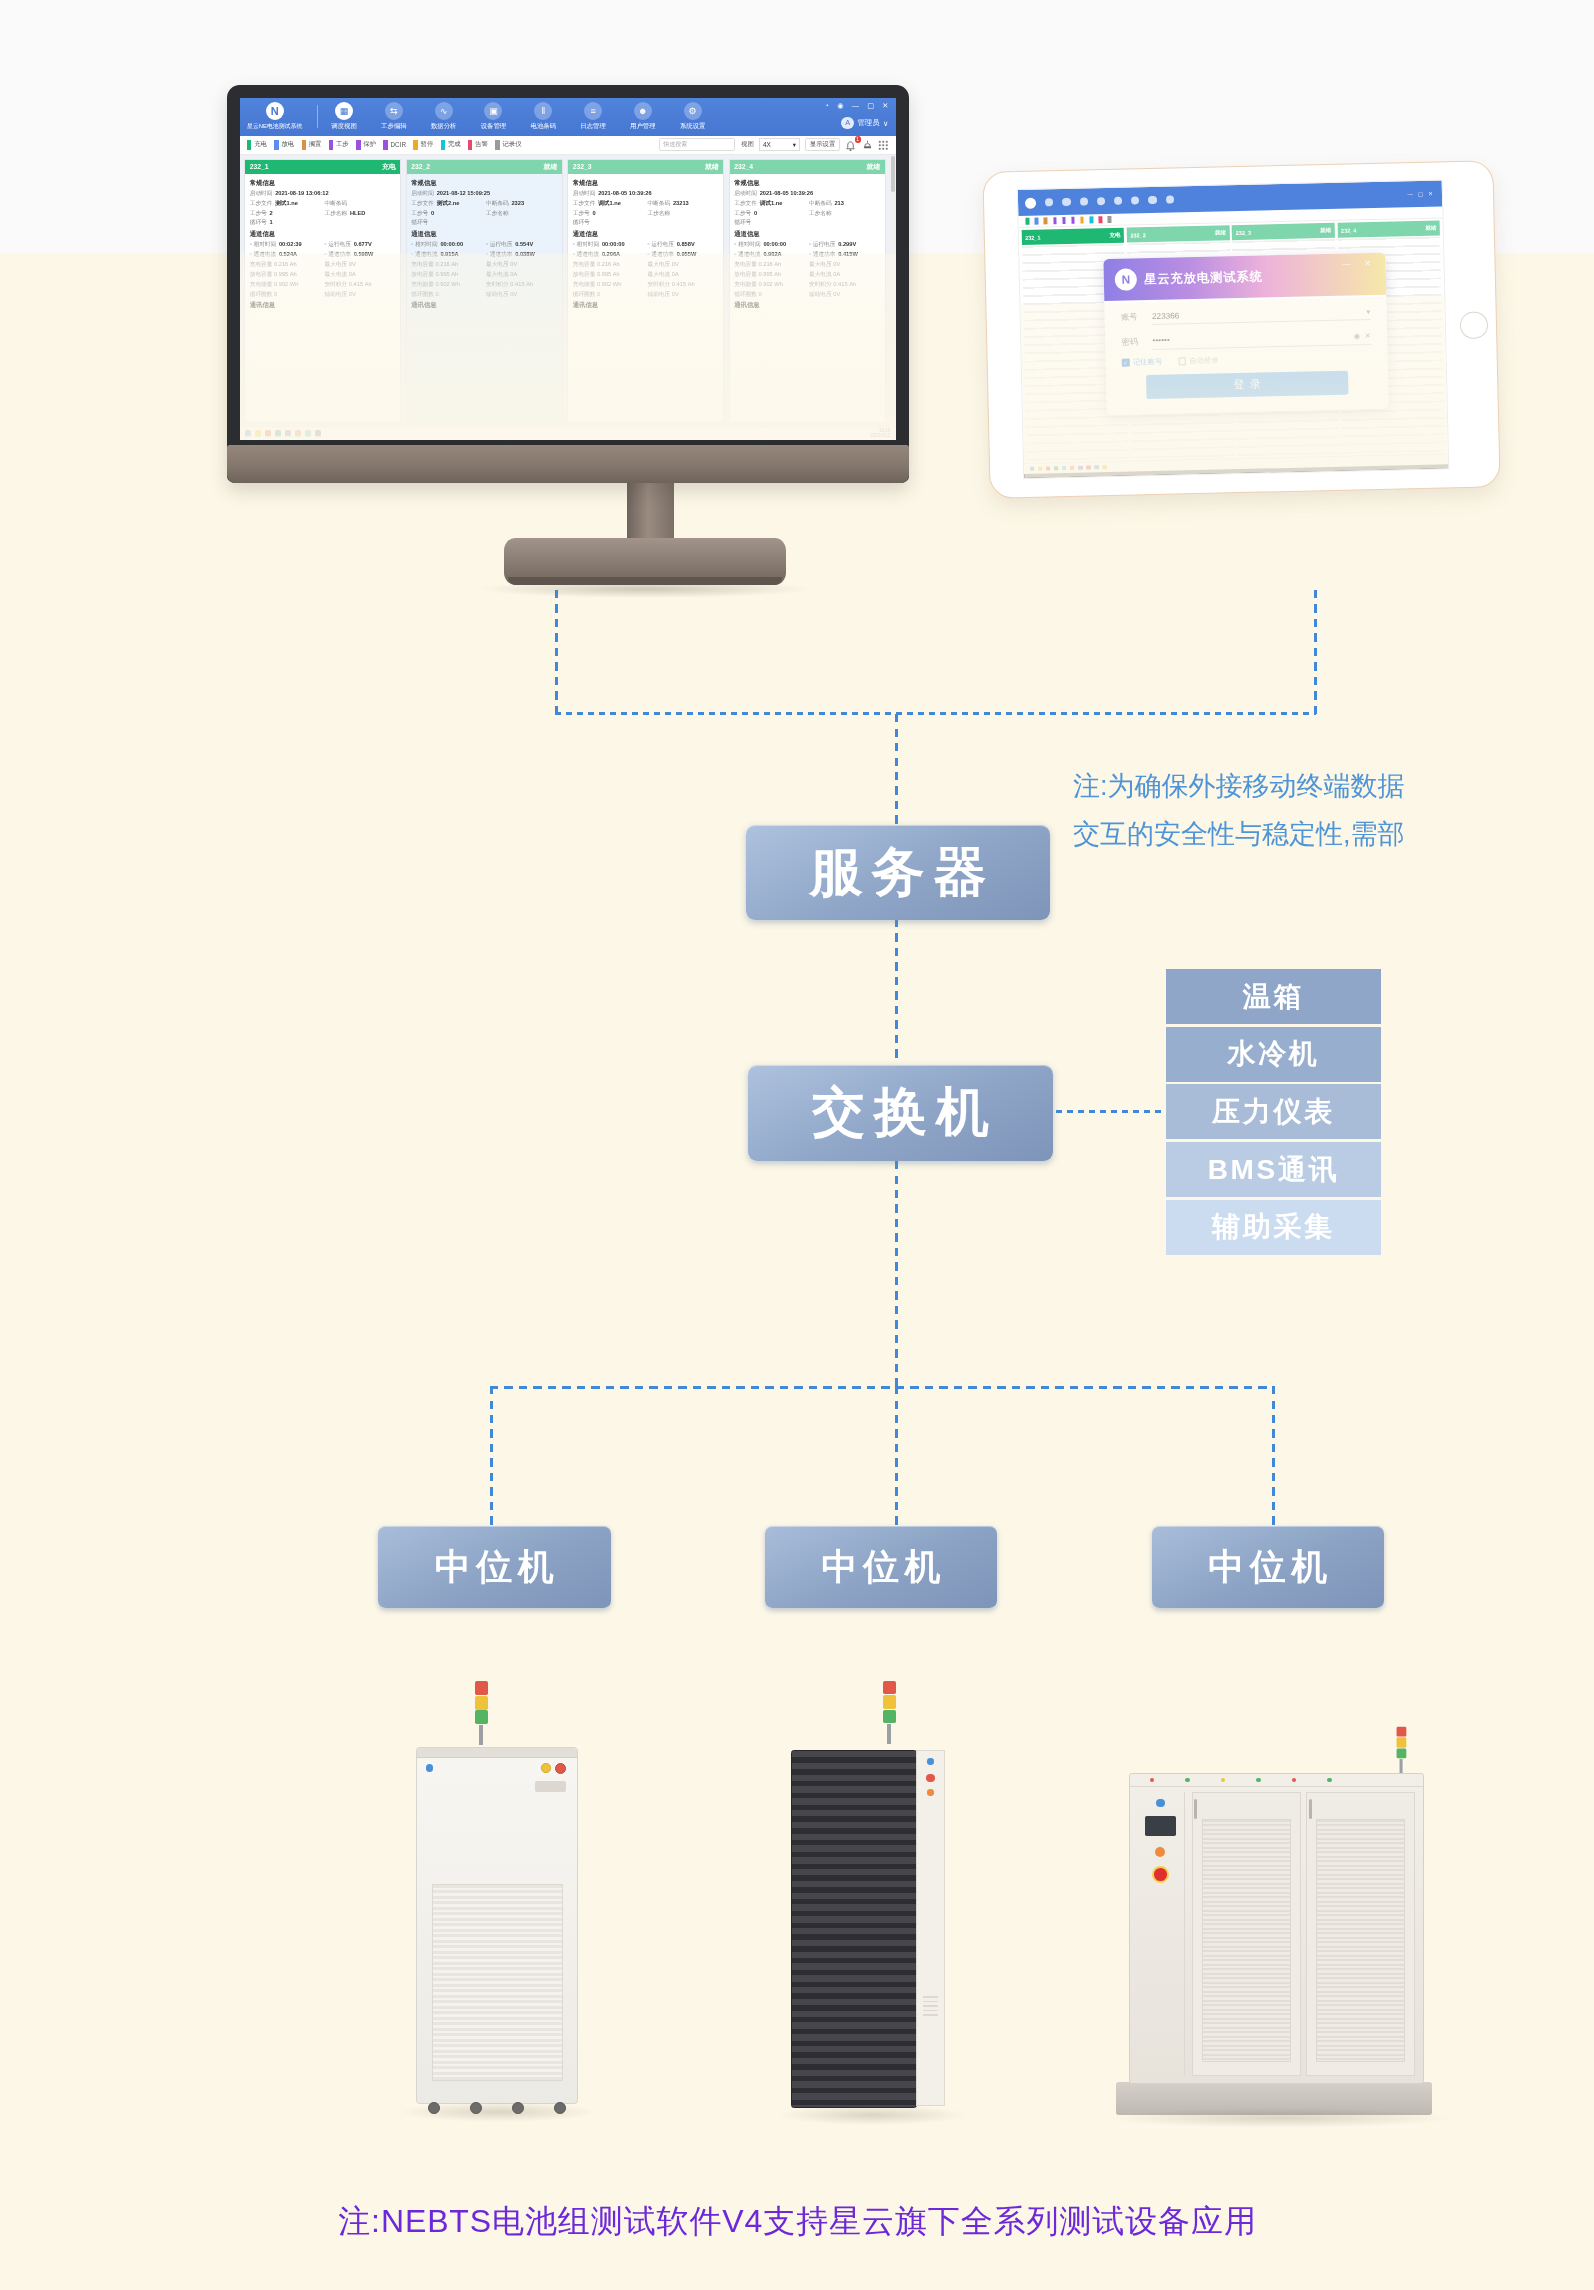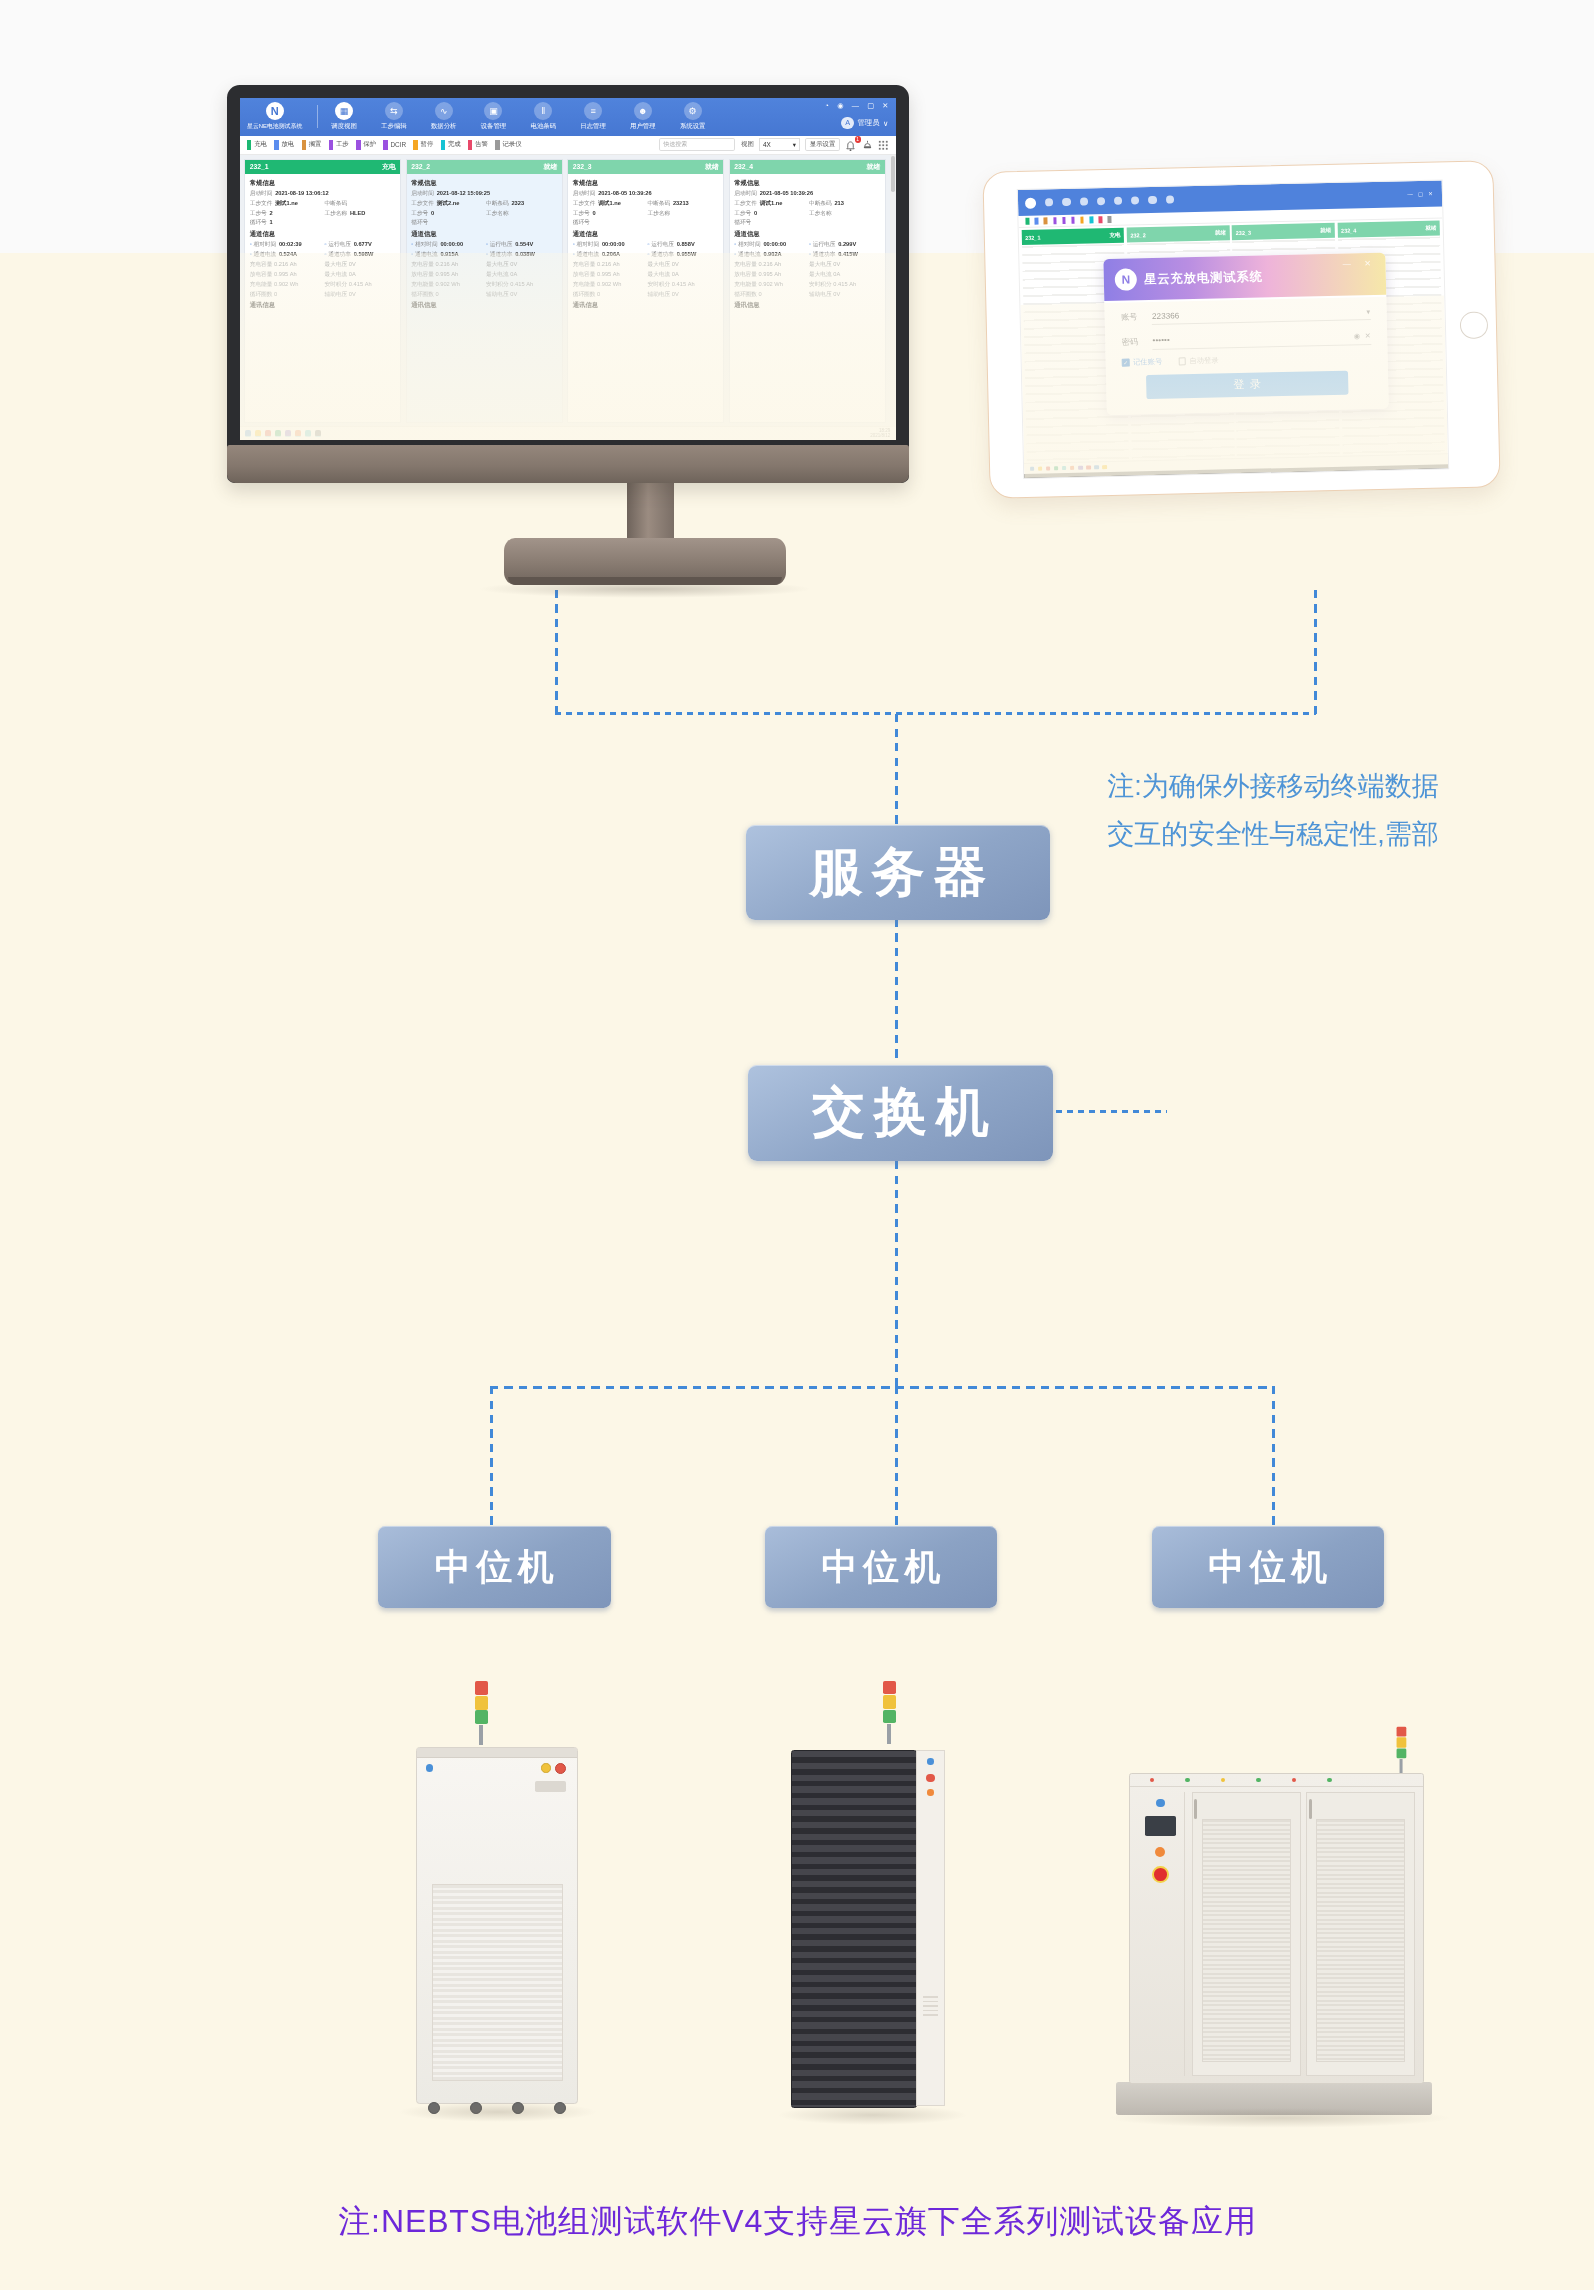--- a/index.html
+++ b/index.html
@@ -20,21 +20,21 @@
   #switch-box{left:748px;top:1065px;width:296px;height:96px;font-size:53px;letter-spacing:9px;padding-left:9px;}
   .peri-list{position:absolute;left:1166px;top:969px;width:215px;}
   .peri{height:55px;margin-bottom:2.7px;display:flex;align-items:center;justify-content:center;color:#fff;font-size:28px;font-weight:bold;letter-spacing:2.7px;
         background-image:linear-gradient(180deg,rgba(255,255,255,.22),rgba(255,255,255,0) 60%);}
   .mid-row{position:absolute;left:378px;top:1526px;width:1006px;display:flex;justify-content:space-between;}
   .mid-box{width:227px;height:82px;border-radius:7.3px;color:#fff;font-size:36px;font-weight:bold;letter-spacing:5.5px;padding-left:5.5px;
         display:flex;align-items:center;justify-content:center;
         background:linear-gradient(155deg,#a9bdda,#8ba2c4 55%,#7e95ba);
         box-shadow:0 2.7px 5.5px rgba(110,130,160,.38), inset 0 0.9px 0 rgba(255,255,255,.4);}
 
-  .note-right{position:absolute;left:1073px;top:762px;width:400px;text-align:center;color:#4e94d6;font-size:27px;font-weight:500;line-height:48px;}
+  .note-right{position:absolute;left:1073px;top:762px;width:400px;text-align:left;color:#4e94d6;font-size:27px;font-weight:500;line-height:48px;}
   .note-bottom{position:absolute;left:0;right:0;top:2200px;text-align:center;color:#6d28d9;font-size:32px;font-weight:500;letter-spacing:0.9px;}
 
   
   .monitor{position:absolute;left:227px;top:85px;width:682px;height:398px;}
   .m-frame{position:absolute;left:0;top:0;width:682px;height:398px;background:#2c2d30;border-radius:12.7px 12.7px 7.3px 7.3px;box-shadow:0 7.3px 18px rgba(60,55,45,.18);}
   .m-chin{position:absolute;left:0;right:0;bottom:0;height:38px;background:linear-gradient(180deg,#95877c,#84776d 55%,#6e635a);border-radius:2.7px 2.7px 8.2px 8.2px;}
   .m-neck{position:absolute;left:400px;top:398px;width:47px;height:62px;background:linear-gradient(90deg,#6e635b,#9b8c81 45%,#7a6e66);}
   .m-base{position:absolute;left:277px;top:453px;width:282px;height:47px;background:linear-gradient(180deg,#a2948a,#887b71 55%,#6f645c);border-radius:11px/12.7px;}
   .m-base::after{content:"";position:absolute;left:3.6px;right:3.6px;bottom:0;height:8.2px;background:#5f554e;border-radius:0 0 9px 9px;}
   .m-shadow{position:absolute;left:250px;top:495px;width:336px;height:18px;background:radial-gradient(ellipse at center,rgba(90,80,70,.28),transparent 70%);}
@@ -179,20 +179,38 @@
   <div class="dash-v" style="left:895px;top:1161px;height:227px;"></div>
   <div class="dash-h" style="left:490px;top:1386px;width:784px;"></div>
   <div class="dash-v" style="left:490px;top:1386px;height:139px;"></div>
   <div class="dash-v" style="left:895px;top:1386px;height:139px;"></div>
   <div class="dash-v" style="left:1272px;top:1386px;height:144px;"></div>
   <div class="dash-h dense" style="left:1045px;top:1110px;width:122px;"></div>
 
   <div class="node" id="switch-box">交换机</div>
   <div class="node" id="server-box">服务器</div>
 
+  <div class="peri-list">
+
+  <div class="peri" style="background: rgb(143, 166, 200);">
+        <span>温箱</span>
+      </div>
+      <div class="peri" style="background: rgb(151, 174, 206);">
+        <span>水冷机</span>
+      </div>
+      <div class="peri" style="background: rgb(168, 188, 216);">
+        <span>压力仪表</span>
+      </div>
+      <div class="peri" style="background: rgb(185, 204, 228);">
+        <span>BMS通讯</span>
+      </div>
+      <div class="peri" style="background: rgb(203, 220, 240);">
+        <span>辅助采集</span>
+      </div>
+    </div>
 
   <div class="mid-row">
 
   <div class="mid-box">中位机</div>
       <div class="mid-box">中位机</div>
       <div class="mid-box">中位机</div>
     </div>
 
   <div class="note-right">
 

